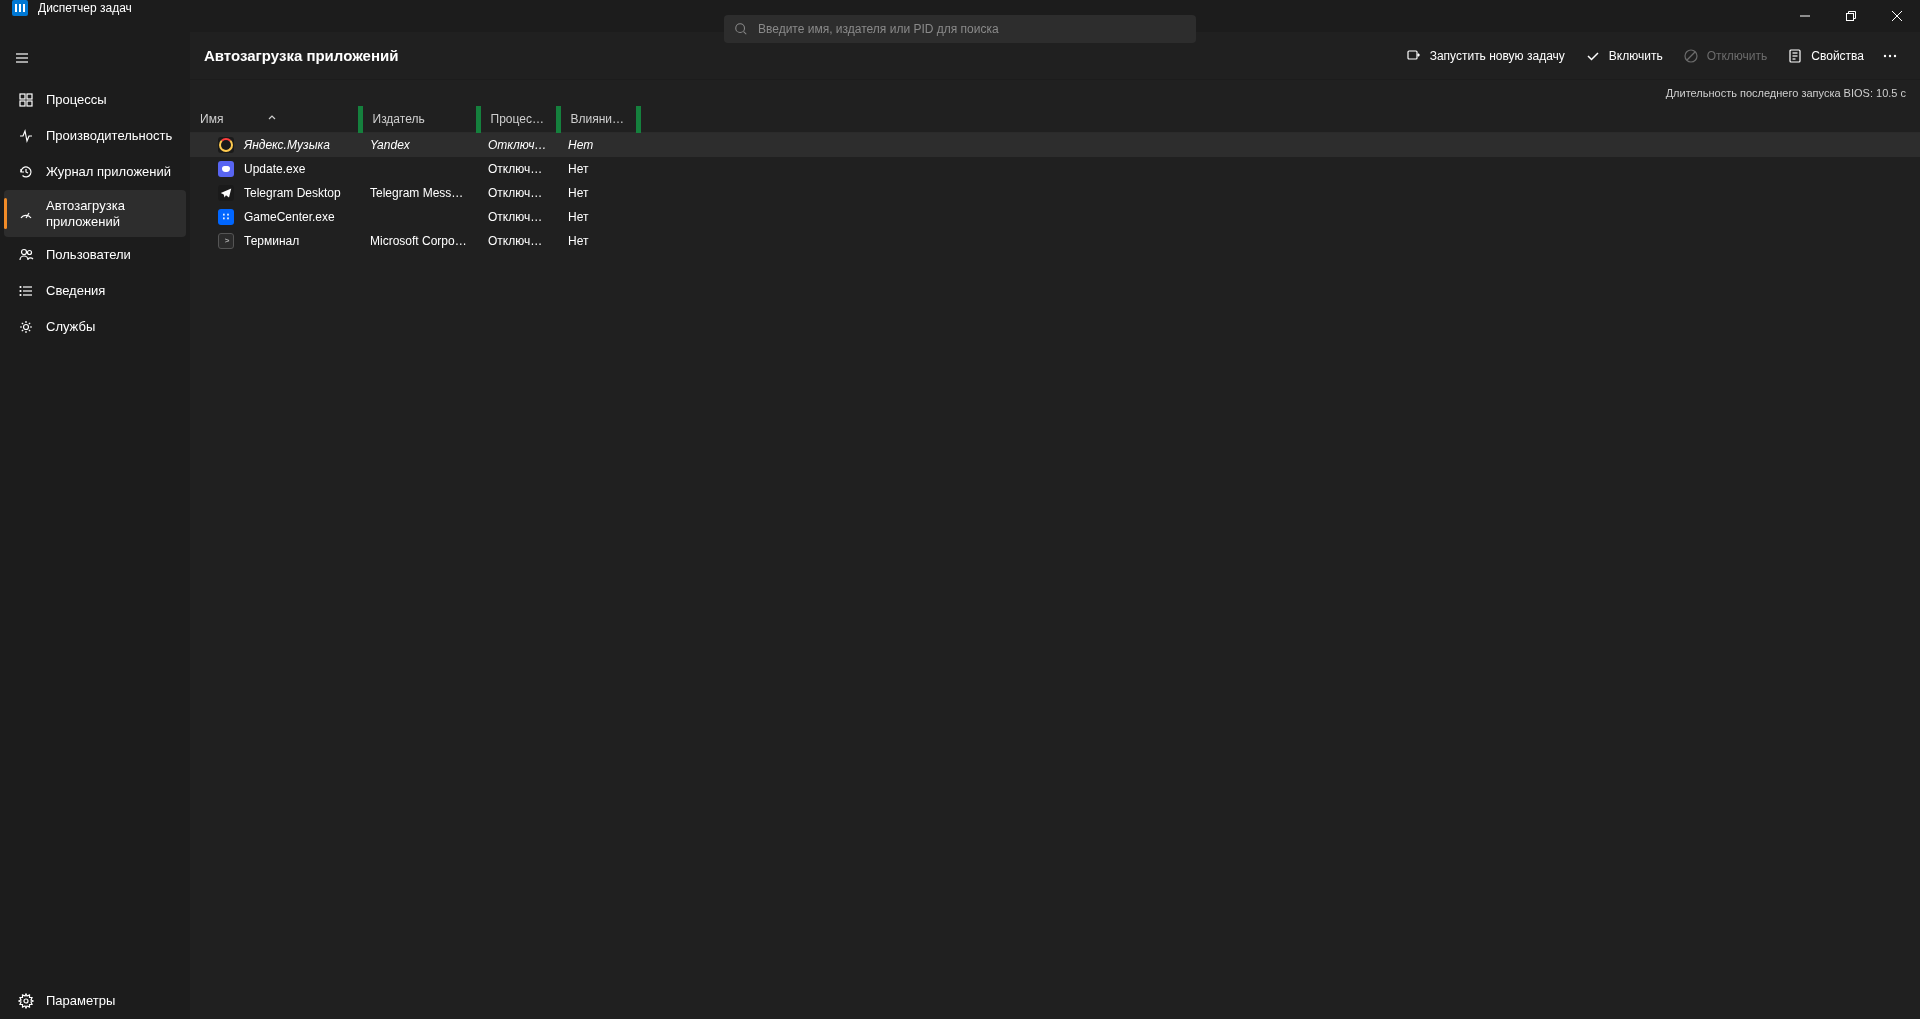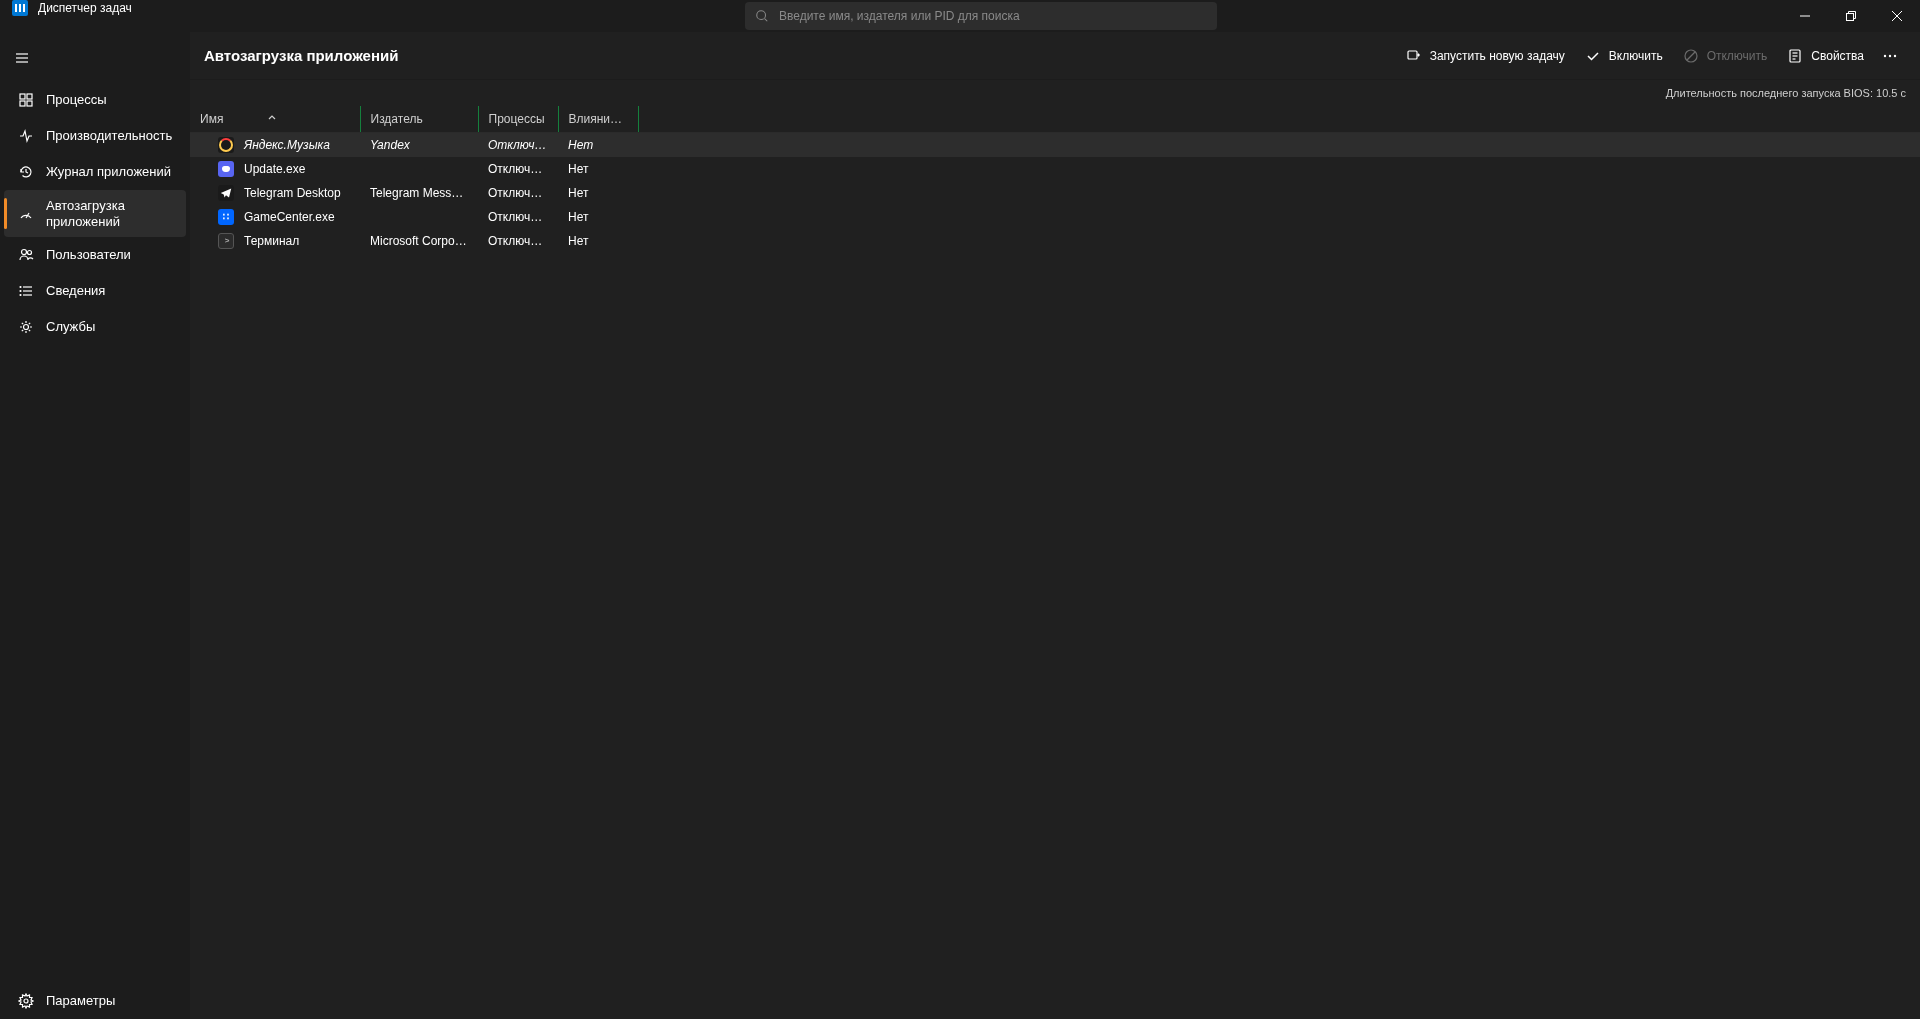--- a/index.html
+++ b/index.html
@@ -4,21 +4,21 @@
 <style>
   * { margin: 0; padding: 0; box-sizing: border-box; font-family: "Segoe UI", Arial, sans-serif; }
   body { background: #1c1c1c; color: #ffffff; width: 1920px; height: 1019px; overflow: hidden; display: flex; flex-direction: column; }
   
   
   .titlebar { height: 32px; display: flex; align-items: flex-start; background: #1c1c1c; position: relative; }
   .titlebar-left { display: flex; align-items: center; padding-left: 12px; gap: 10px; }
   .app-icon { width: 16px; height: 16px; background: #0078d4; border-radius: 2px; position: relative; display:flex; align-items:center; justify-content:center;}
   .app-icon::after { content:""; width:10px; height:8px; background: repeating-linear-gradient(to right, #fff 0 2px, transparent 2px 4px); }
   .app-title { font-size: 12px; color: #ffffff; }
-  .search-wrap { position: absolute; left: 50%; transform: translateX(-50%); top: 2px; margin-left: 21px; }
+  .search-wrap { position: absolute; left: 50%; transform: translateX(-50%); top: 15px; }
   .search-box { width: 472px; height: 28px; background: #2d2d2d; border: none; border-radius: 4px; display: flex; align-items: center; padding: 0 10px; gap: 10px; }
   .search-box input { background: transparent; border: none; outline: none; color: #cfcfcf; font-size: 12px; width: 100%; }
   .search-box input::placeholder { color: #8a8a8a; }
   .search-icon svg { display:block; }
   .window-controls { margin-left: auto; display: flex; }
   .win-btn { width: 46px; height: 32px; display: flex; align-items: center; justify-content: center; }
   .win-btn svg { stroke: #ffffff; }
   
   
   .main { flex: 1; display: flex; min-height: 0; }
@@ -45,21 +45,21 @@
   .action-btn.disabled { color: #6b6b6b; }
   .action-icon { width:16px; height:16px; display:flex; align-items:center; justify-content:center; }
   .more-btn { width: 32px; height: 32px; display:flex; align-items:center; justify-content:center; border-radius:4px; }
   
   
   .status-strip { height: 26px; display: flex; align-items: center; justify-content: flex-end; padding: 0 14px; font-size: 11px; color: #cfcfcf; }
   
   
   .table-wrap { flex:1; overflow:auto; }
   table { width: 100%; border-collapse: collapse; table-layout: fixed; }
-  thead th { text-align: left; font-weight: 400; font-size: 12px; color: #cfcfcf; padding: 6px 10px; border-right: 1px solid #15803d; border-bottom: 1px solid #2b2b2b; background:#202020; position: sticky; top:0; white-space: nowrap; overflow:hidden; text-overflow: ellipsis;}
+  thead th { text-align: left; font-weight: 400; font-size: 12px; color: #cfcfcf; padding: 6px 10px; border-right: 5px solid #15803d; border-bottom: 1px solid #2b2b2b; background:#202020; position: sticky; top:0; white-space: nowrap; overflow:hidden; text-overflow: ellipsis;}
   thead th:last-child { border-right: none; }
   thead th .sort-arrow { margin-left: 40px; display:inline-flex; }
   tbody td { font-size: 12px; color: #ffffff; padding: 4px 10px; white-space: nowrap; overflow: hidden; text-overflow: ellipsis; }
   tbody tr { height: 22px; }
   tbody tr.selected { background: #2d2d2d; font-style: italic; }
   .col-name { width: 170px; }
   .col-pub { width: 118px; }
   .col-state { width: 80px; }
   .col-impact { width: 80px; }
   .col-rest { width: auto; }

